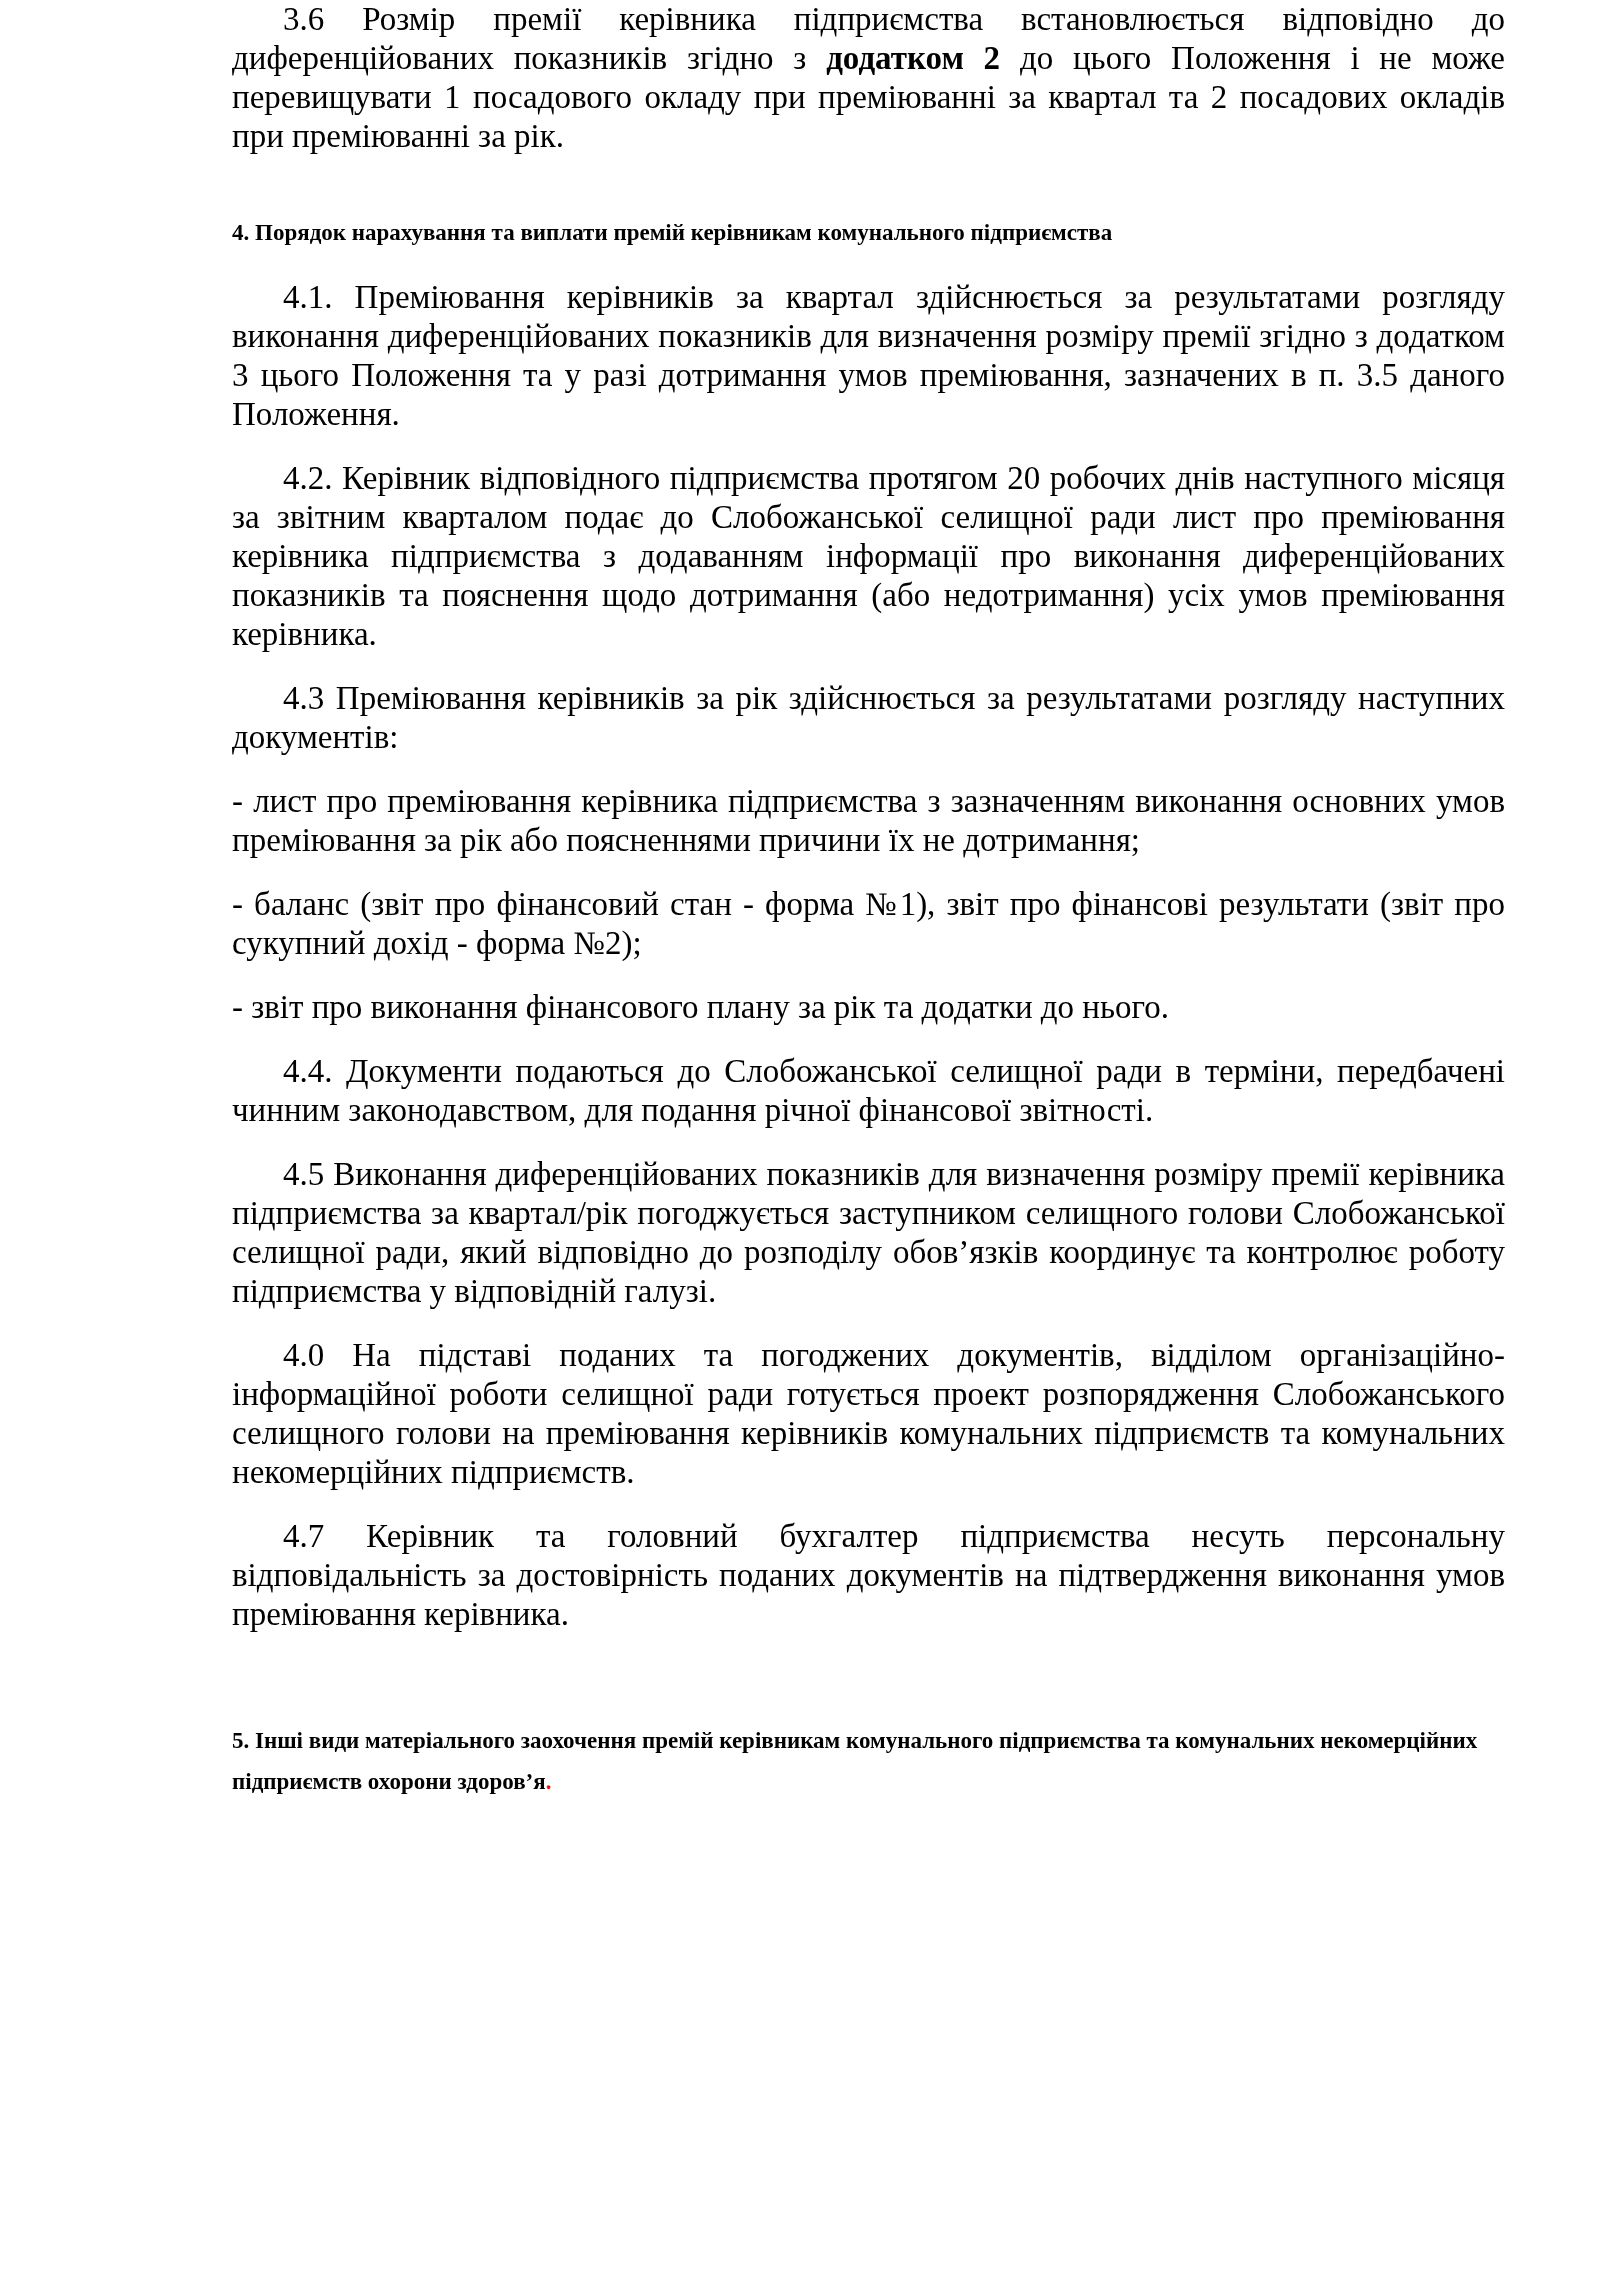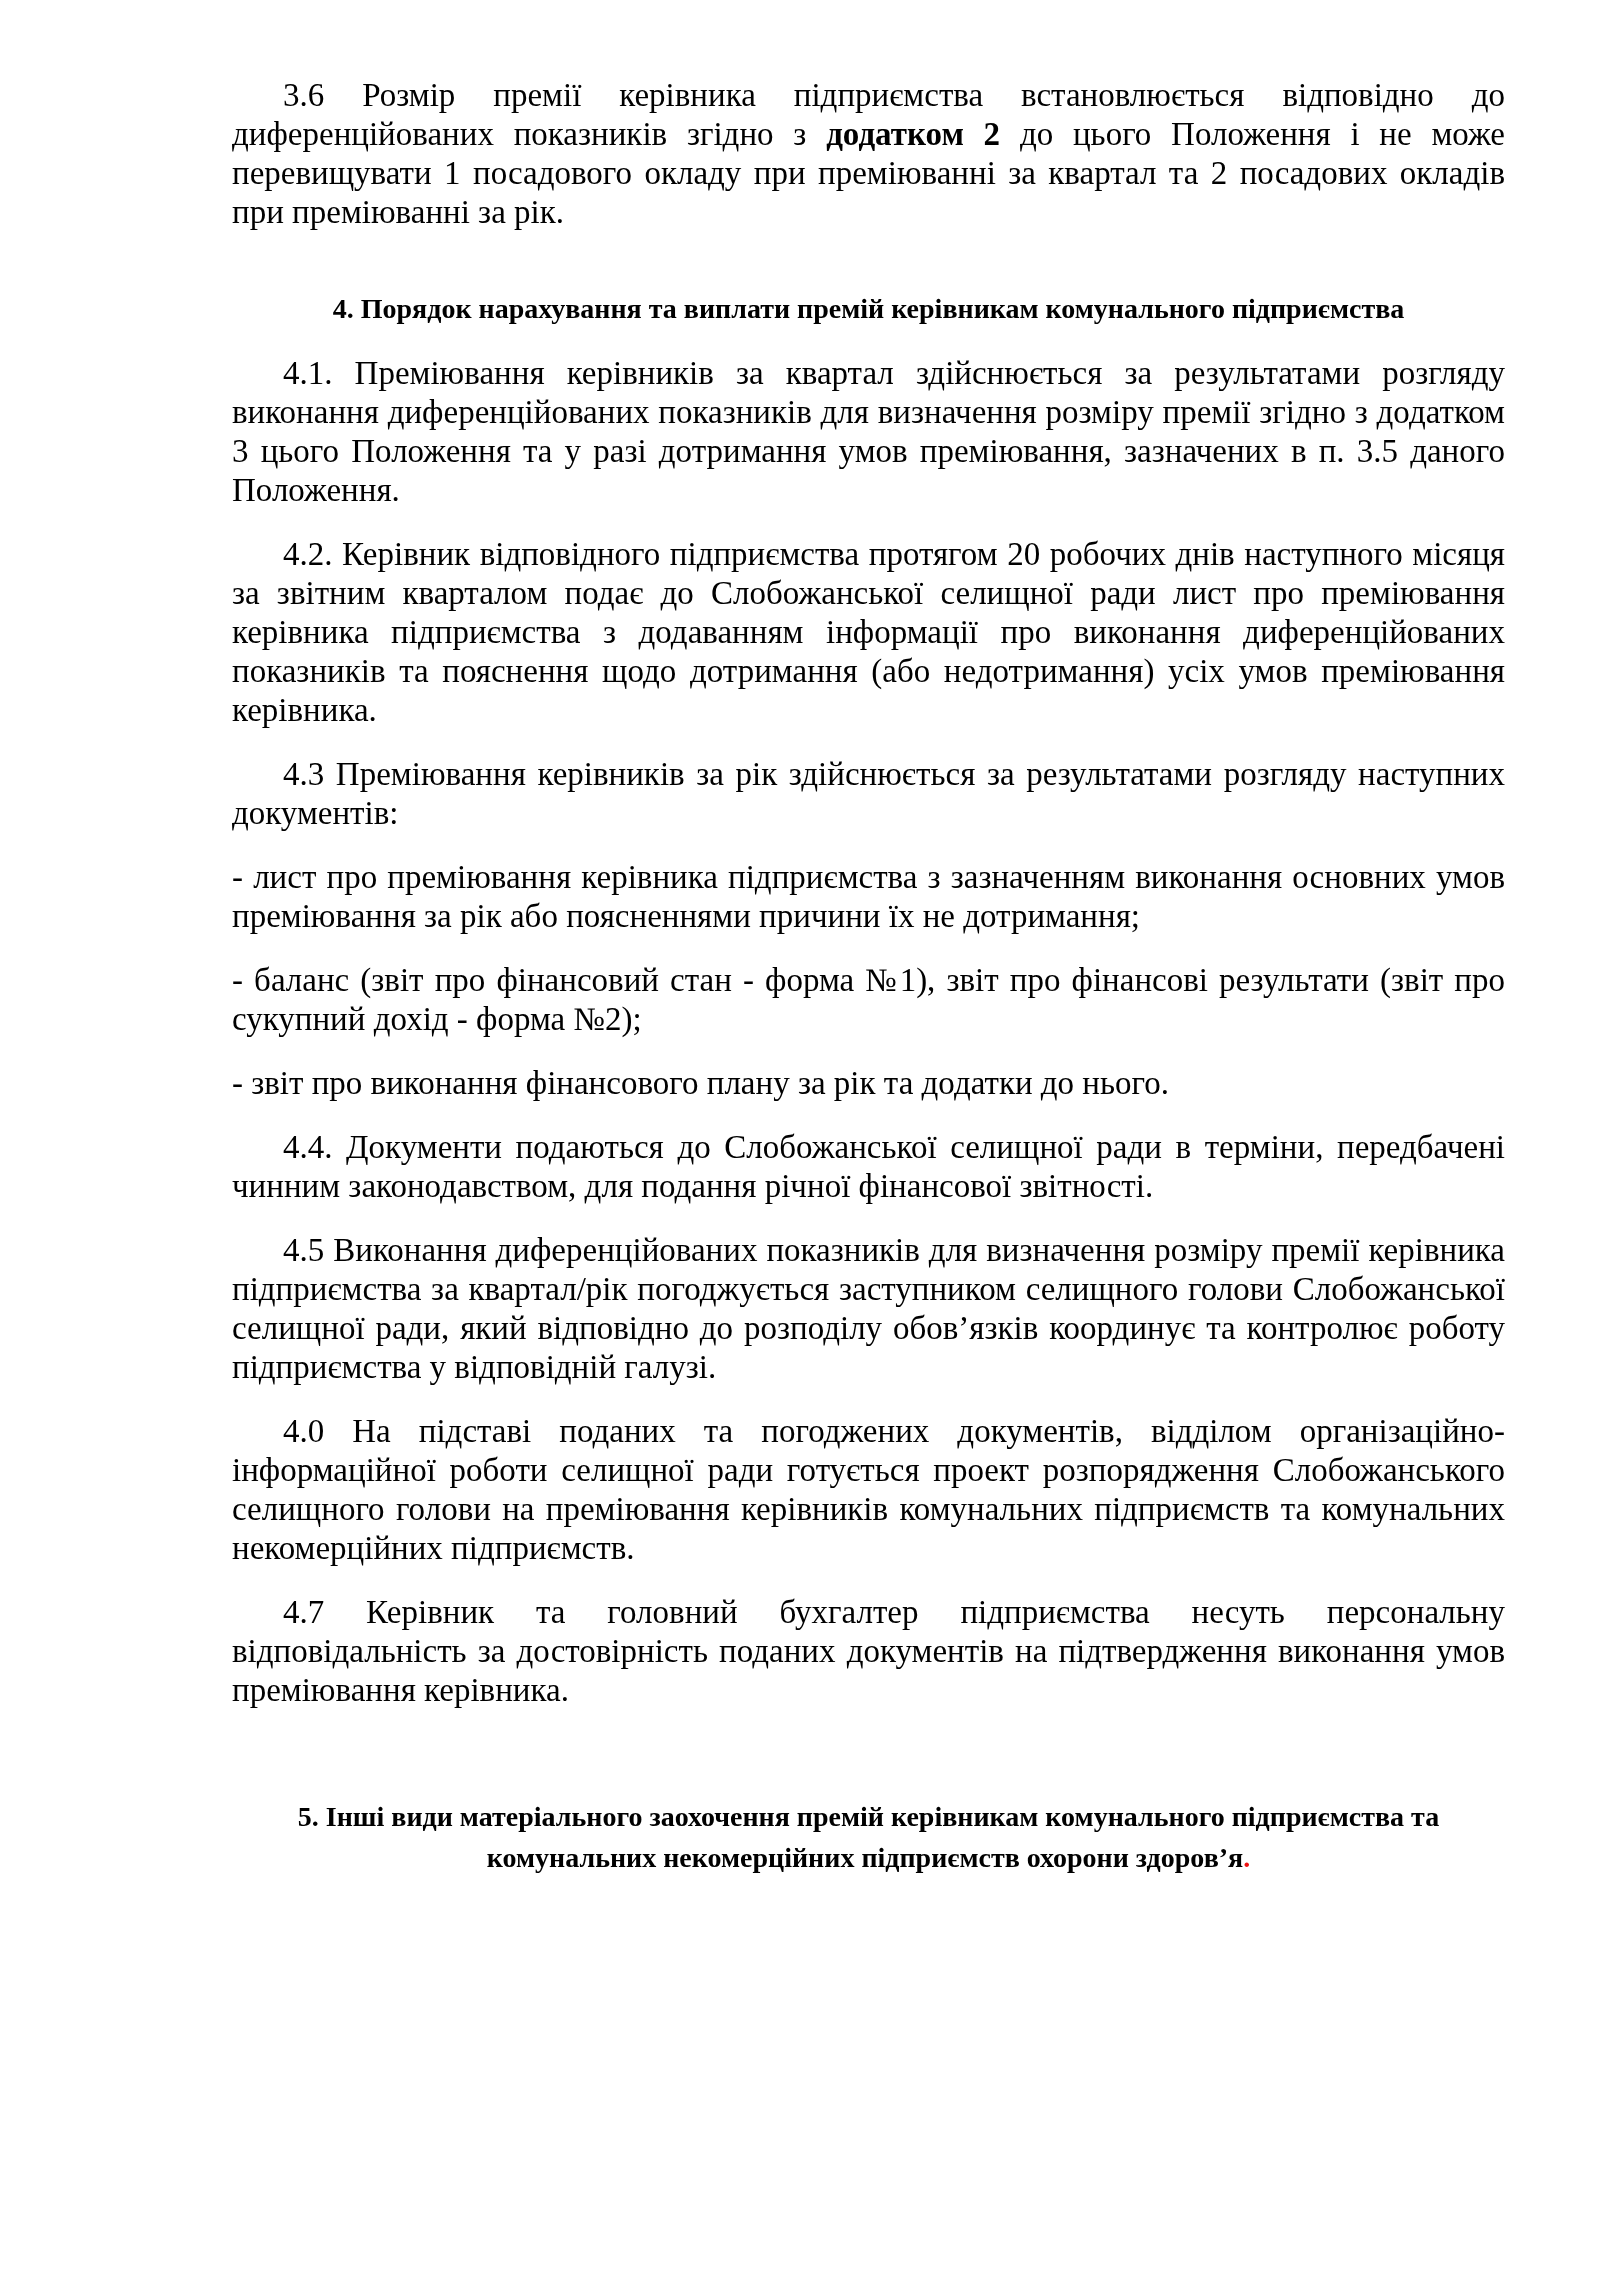--- a/index.html
+++ b/index.html
@@ -15,38 +15,37 @@
     font-family: "Liberation Serif", "DejaVu Serif", serif;
     font-size: 33px;
     line-height: 39px;
     color: #000000;
   }
   .content {
     position: absolute;
     top: 0;
     left: 232px;
     width: 1273px;
-    padding-top: 76px;
     text-align: justify;
   }
   .para {
     margin: 0 0 25px 0;
   }
   .indent {
     text-indent: 51px;
   }
   .list-para {
     text-indent: 0;
   }
   .heading {
     font-weight: bold;
-    text-align: center;
+    text-align: left;
     text-indent: 0;
     margin: 56px 0 25px 0;
-    font-size: 28px;
+    font-size: 23px;
     line-height: 41px;
   }
   .heading-last {
     margin: 86px 0 0 0;
   }
   .red-period {
     color: #ee1111;
   }
 </style>
 </head>

